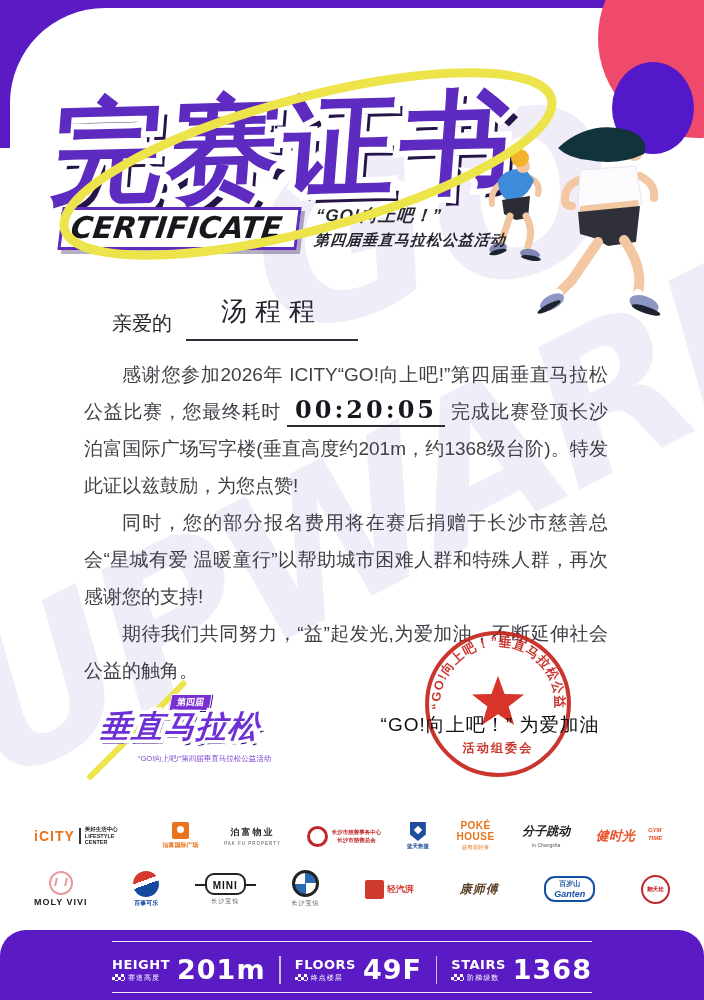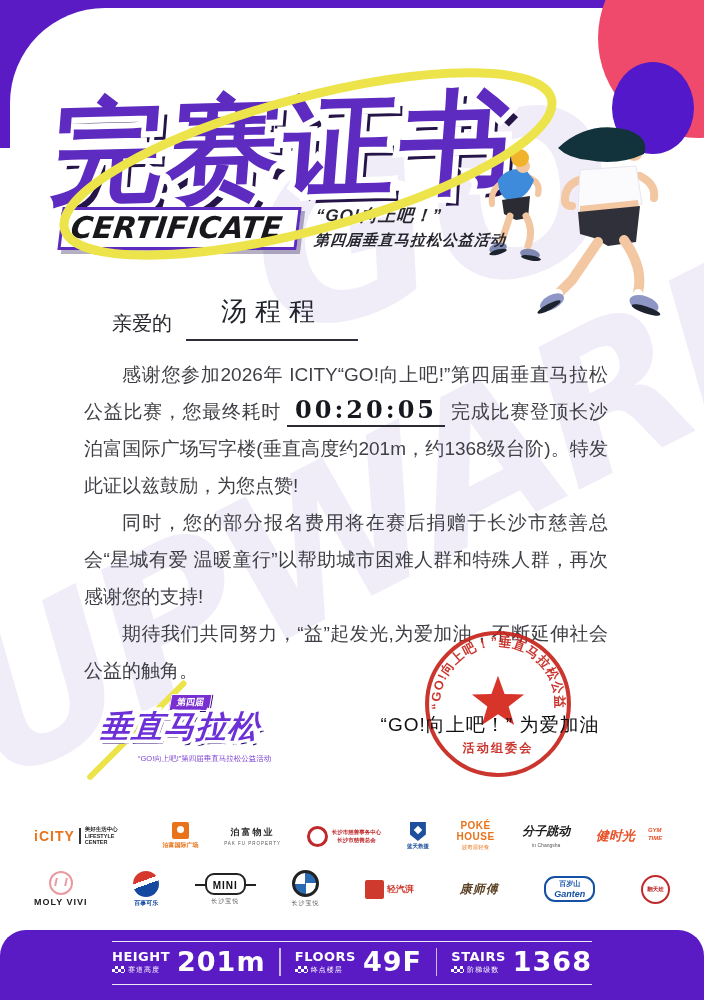--- a/index.html
+++ b/index.html
@@ -127,21 +127,21 @@
   .ganten-pill{border:2px solid #1450a4;border-radius:11px;padding:1px 8px;display:flex;
         flex-direction:column;align-items:center;background:#fff;}
   .ganten-pill .nm{font-size:7px;color:#1450a4;font-weight:bold;}
   .ganten-pill .sub{font-size:9px;color:#1450a4;font-weight:900;font-style:italic;}
   .ftw-ring{width:25px;height:25px;border-radius:50%;border:2px solid #c0292b;display:flex;
         align-items:center;justify-content:center;}
   .ftw-ring .nm{font-size:5.5px;color:#c0292b;font-weight:bold;}
   
   .band{position:absolute;left:0;right:0;top:930px;height:70px;background:#5a1ac4;
         border-radius:26px 26px 0 0;z-index:6;}
-  .stats{width:480px;margin:11px auto 0;padding:4px 0 7px;border-top:1.5px solid rgba(255,255,255,.9);
+  .stats{width:480px;margin:11px auto 0;padding:12px 0 7px;border-top:1.5px solid rgba(255,255,255,.9);
         border-bottom:1.5px solid rgba(255,255,255,.9);display:flex;align-items:center;
         justify-content:space-between;}
   .stat{display:flex;align-items:center;gap:7px;color:#fff;}
   .stat .lbl{display:flex;flex-direction:column;align-items:flex-start;gap:1px;}
   .stat .en{font-size:13px;font-weight:900;letter-spacing:.5px;font-family:"DejaVu Sans",sans-serif;}
   .stat .cnrow{display:flex;align-items:center;gap:3px;}
   .flag{width:13px;height:7px;
         background-image:linear-gradient(45deg,#fff 25%,transparent 25% 75%,#fff 75%),
                          linear-gradient(45deg,#fff 25%,transparent 25% 75%,#fff 75%);
         background-size:6px 6px;background-position:0 0,3px 3px;}

